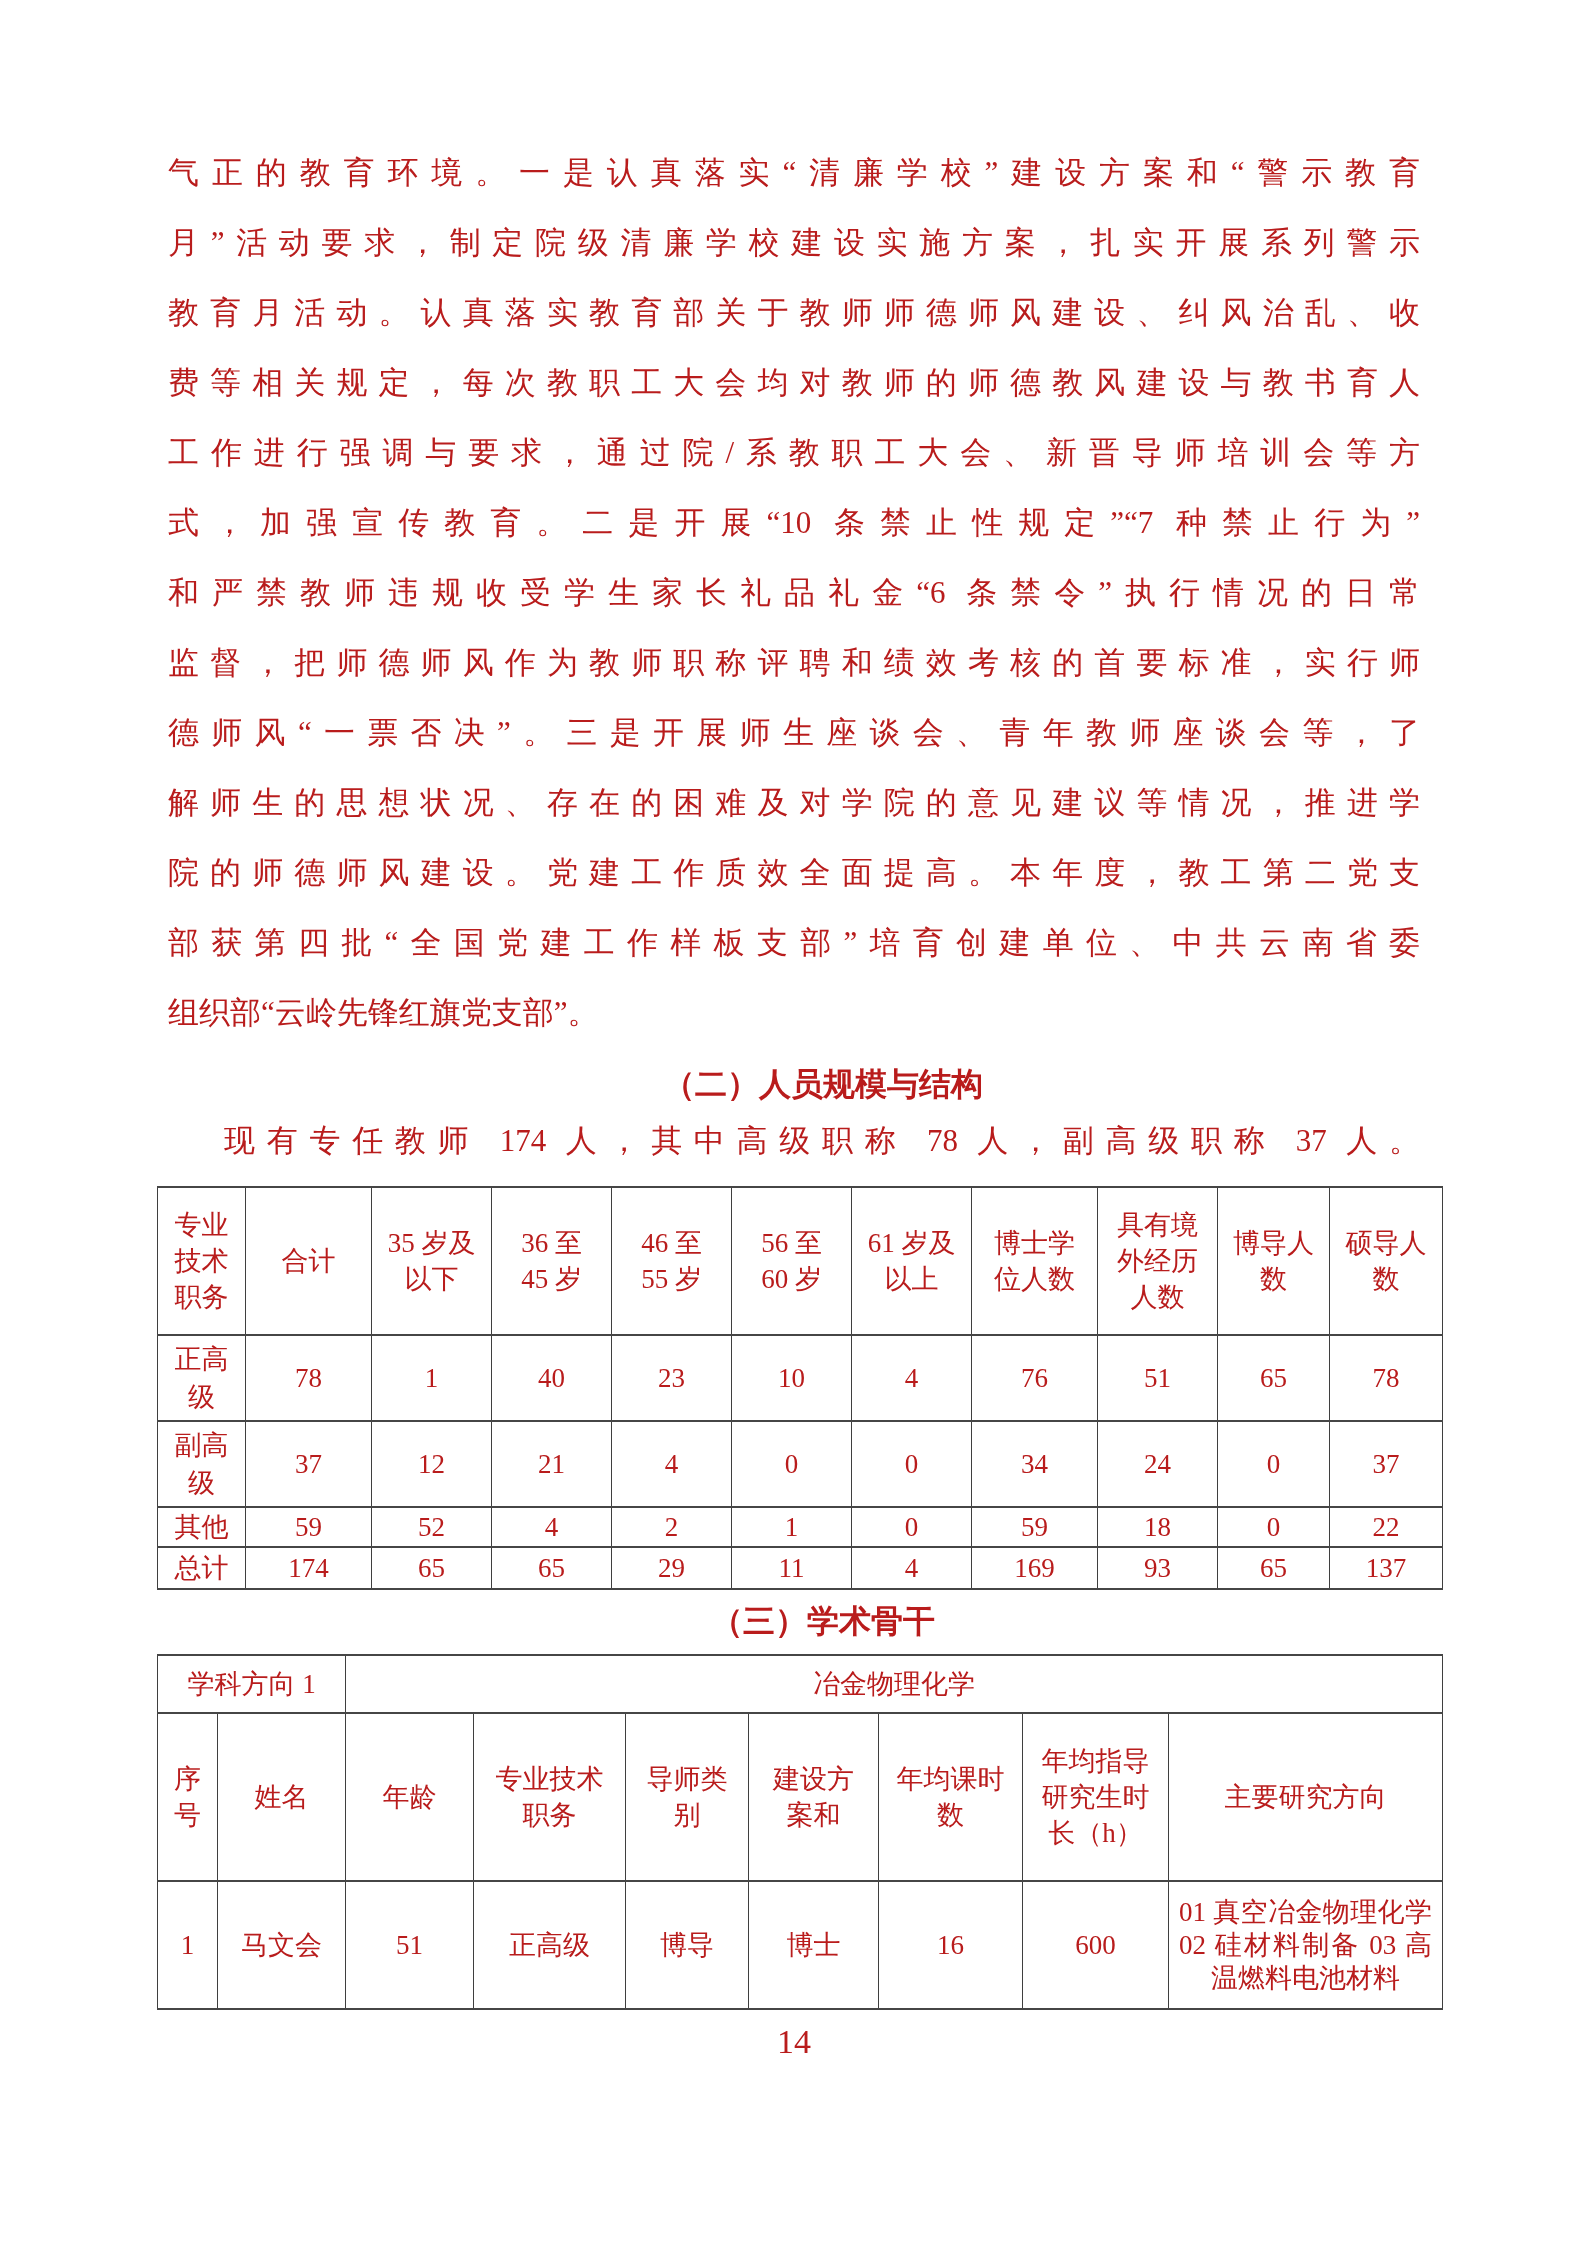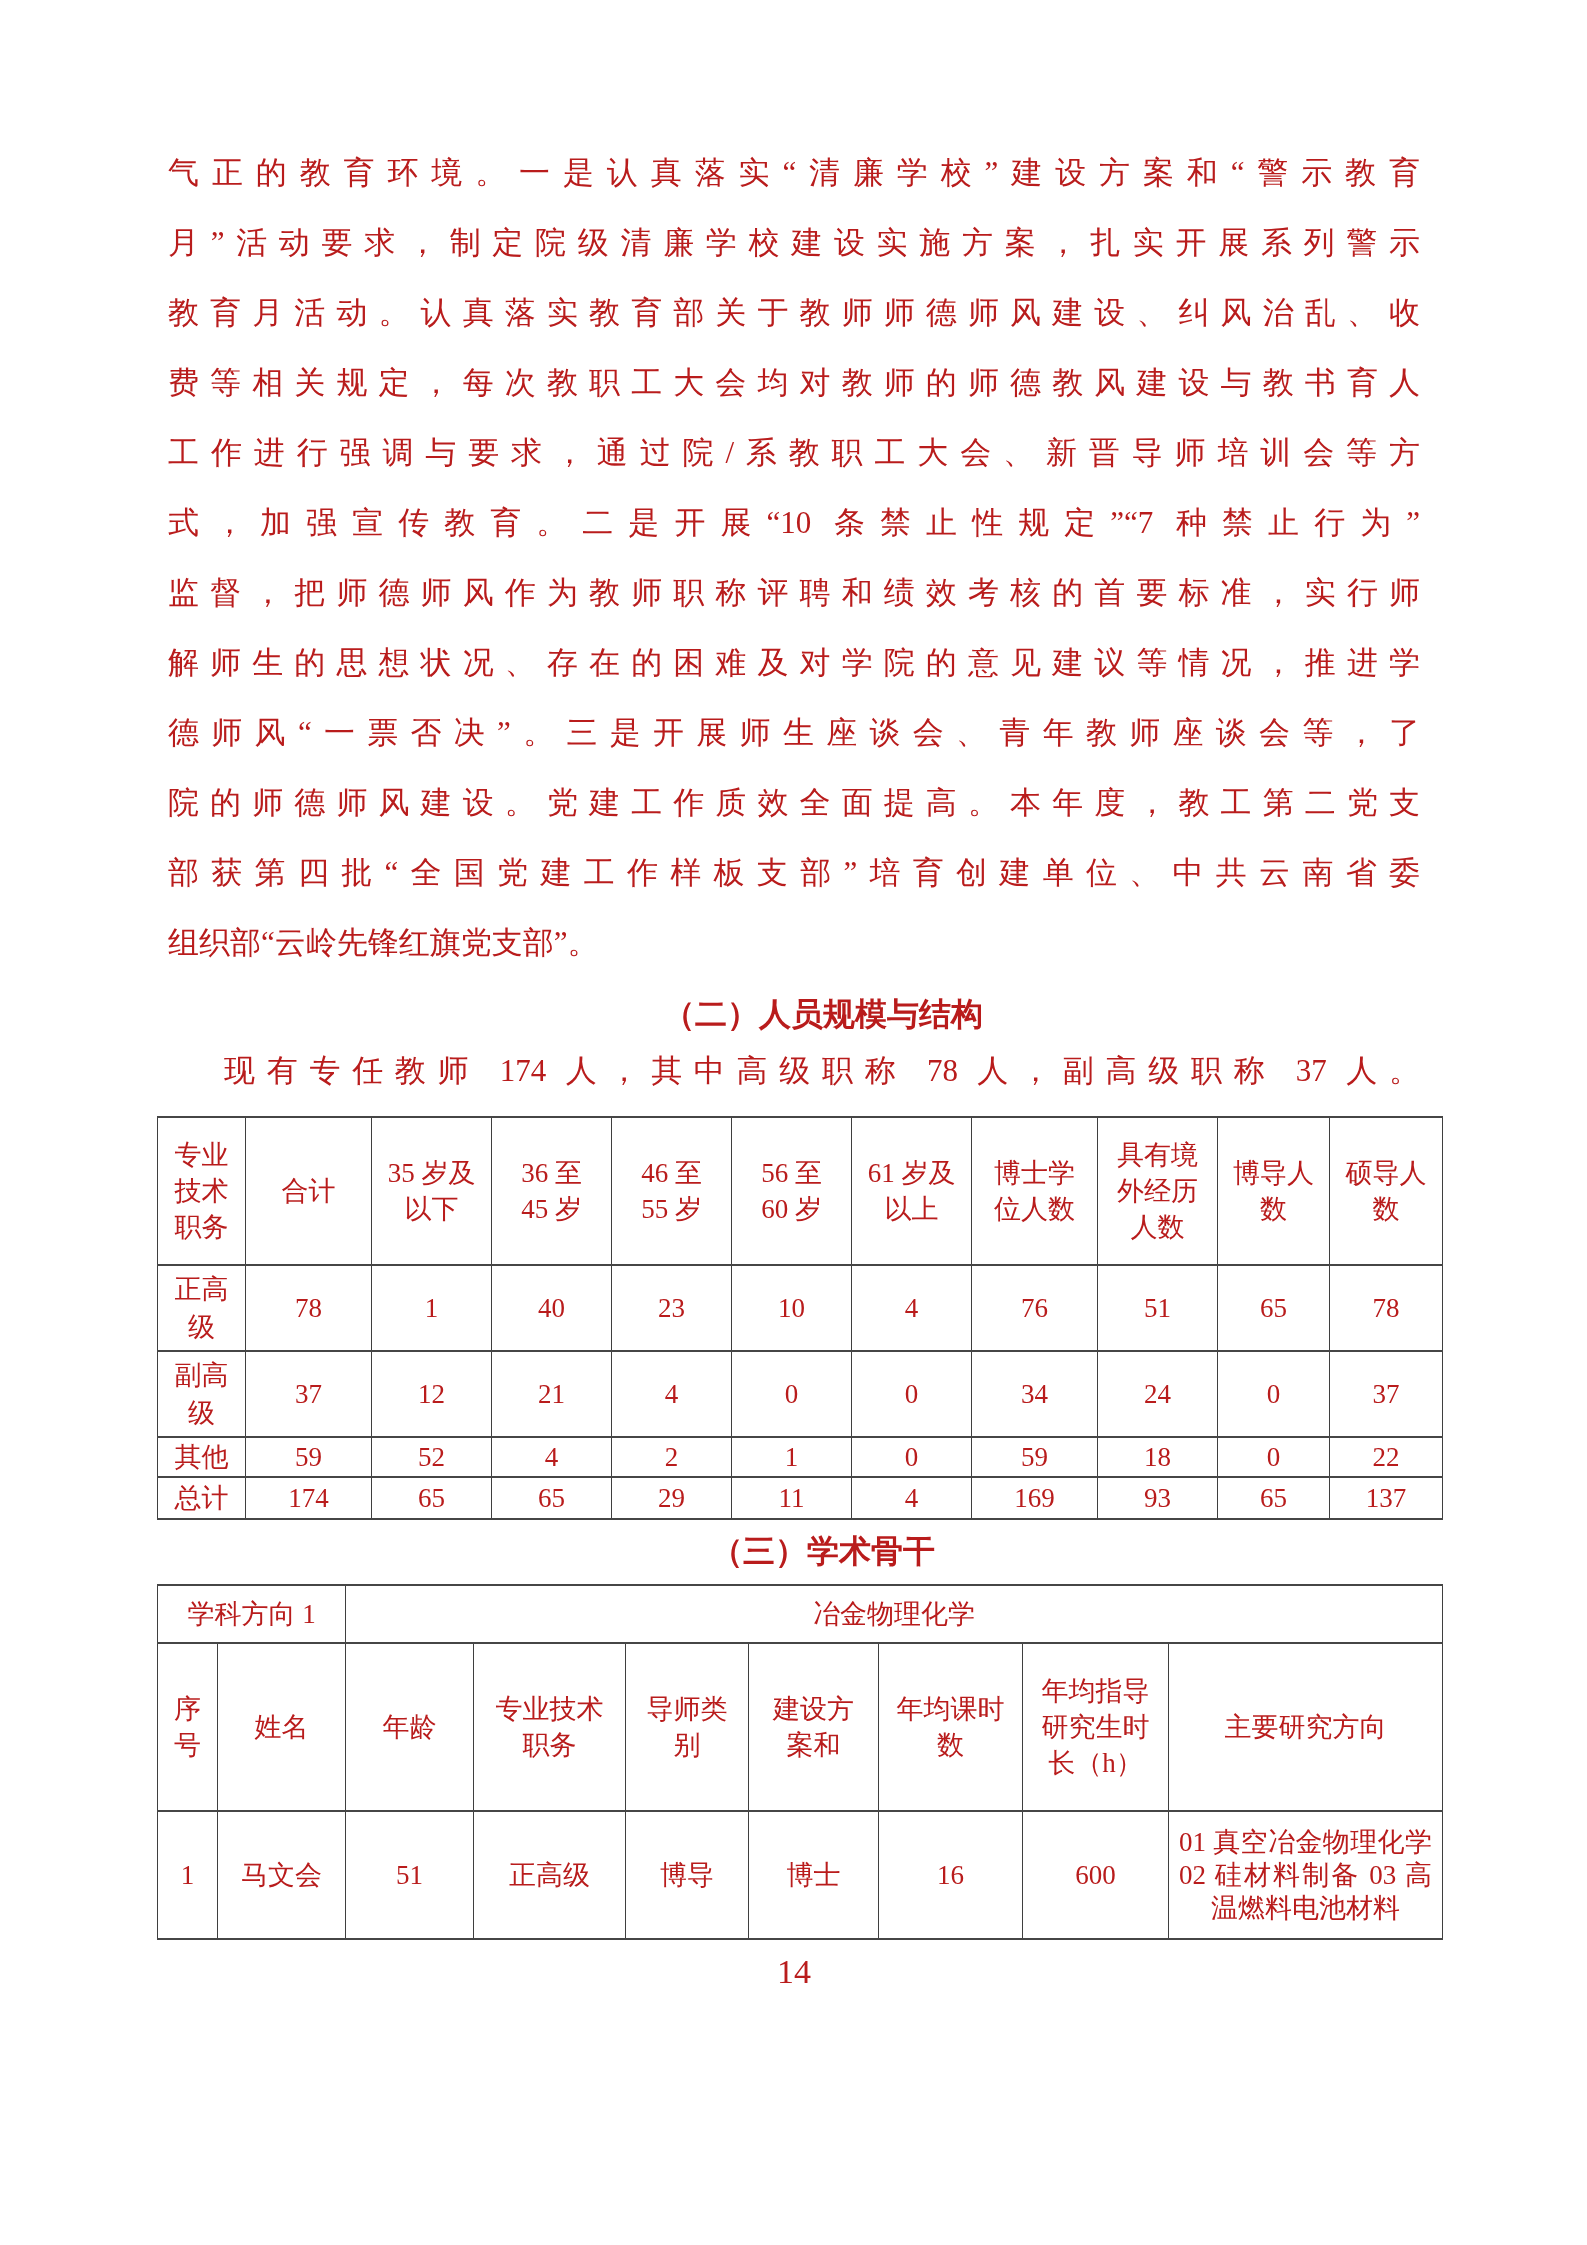--- a/index.html
+++ b/index.html
@@ -94,23 +94,24 @@
 <div class="page">
   <div class="content">
 
     <div class="para">
       <div class="line">气正的教育环境。一是认真落实“清廉学校”建设方案和“警示教育</div>
       <div class="line">月”活动要求，制定院级清廉学校建设实施方案，扎实开展系列警示</div>
       <div class="line">教育月活动。认真落实教育部关于教师师德师风建设、纠风治乱、收</div>
       <div class="line">费等相关规定，每次教职工大会均对教师的师德教风建设与教书育人</div>
       <div class="line">工作进行强调与要求，通过院/系教职工大会、新晋导师培训会等方</div>
       <div class="line">式，加强宣传教育。二是开展“10 条禁止性规定”“7 种禁止行为”</div>
+      <div class="line">和严禁教师违规收受学生家长礼品礼金“6 条禁令”执行情况的日常</div>
       <div class="line">监督，把师德师风作为教师职称评聘和绩效考核的首要标准，实行师</div>
+      <div class="line">德师风“一票否决”。三是开展师生座谈会、青年教师座谈会等，了</div>
       <div class="line">解师生的思想状况、存在的困难及对学院的意见建议等情况，推进学</div>
-      <div class="line">德师风“一票否决”。三是开展师生座谈会、青年教师座谈会等，了</div>
       <div class="line">院的师德师风建设。党建工作质效全面提高。本年度，教工第二党支</div>
       <div class="line">部获第四批“全国党建工作样板支部”培育创建单位、中共云南省委</div>
       <div class="line last">组织部“云岭先锋红旗党支部”。</div>
     </div>
 
     <div class="sec-heading">（二）人员规模与结构</div>
 
     <div class="intro">现有专任教师 174 人，其中高级职称 78 人，副高级职称 37 人。</div>
 
     <table class="doc-table t1">

